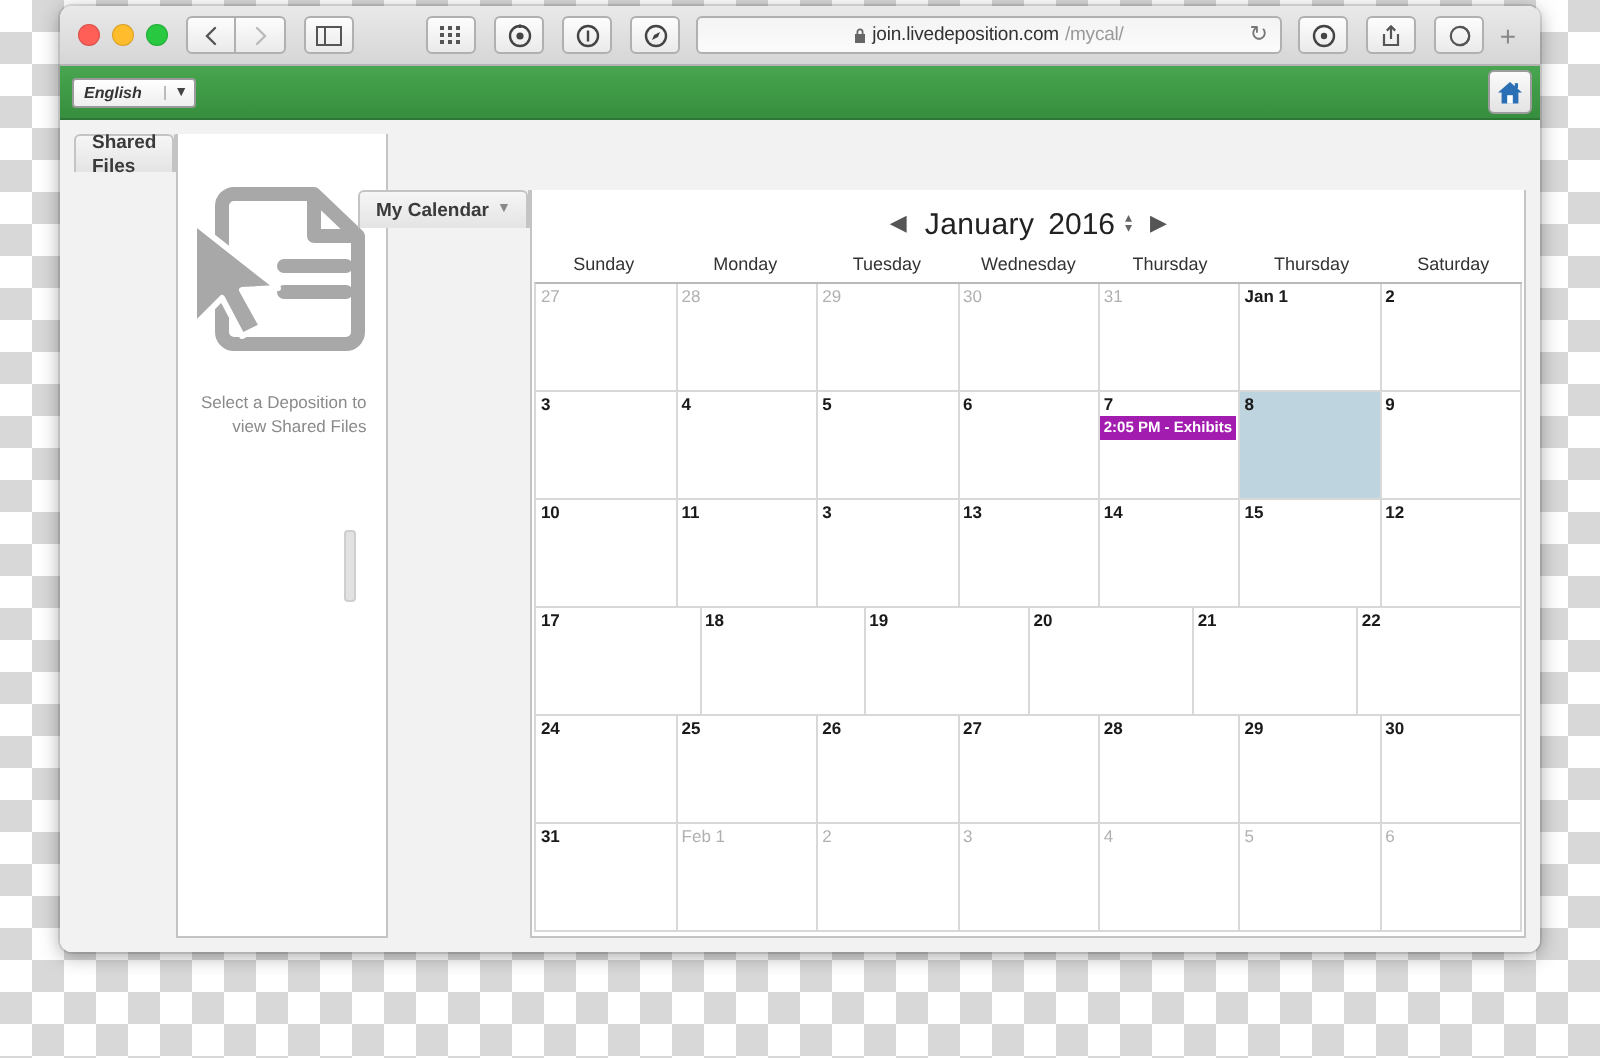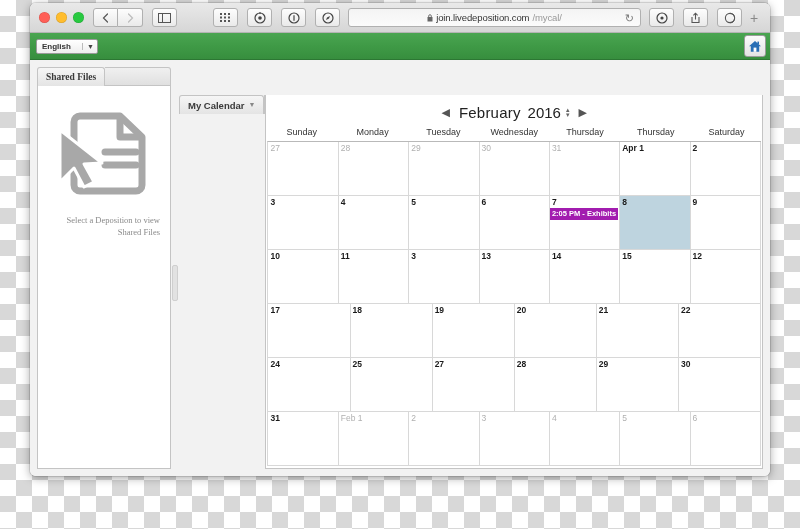--- a/index.html
+++ b/index.html
@@ -143,20 +143,21 @@
     border-radius: 2px;
     display: flex;
     align-items: center;
     font-size: 8px;
     font-weight: bold;
     color: #333;
     padding: 0 3px 0 5px;
     box-sizing: border-box;
     justify-content: space-between;
     gap: 6px;
+    font-style: italic;
   }
   #lang-select .caret {
     border-left: 1px solid #bbb;
     padding-left: 4px;
     font-size: 7px;
     color: #444;
   }
   #home-btn {
     width: 22px; height: 22px;
     background: linear-gradient(to bottom,#fbfbfb,#e3e3e3);
@@ -180,22 +181,21 @@
     box-sizing: border-box;
     gap: 0;
     overflow: hidden;
   }
 
   
   #sidebar {
     width: 134px;
     min-width: 134px;
     display: flex;
-    flex-direction: column;
-    font-family: Liberation Serif, serif;
+    flex-direction: row;
   }
   .panel-tabs {
     display: flex;
     height: 19px;
     align-items: flex-end;
   }
   .panel-tab {
     background: linear-gradient(to bottom,#f6f6f6,#e4e4e4);
     border: 1px solid #c4c4c4;
     border-bottom: none;
@@ -536,21 +536,21 @@
           <span>My Calendar</span>
           <span class="tri">▼</span>
         </div>
         <div class="tab-filler"></div>
       </div>
 
       <div id="cal-body">
 
         <div id="cal-nav">
           <span class="arrow">◀</span>
-          <span id="cal-month">February</span>
+          <span id="cal-month">January</span>
           <span id="cal-year">2016</span>
           <span id="year-stepper">
             <span>▴</span>
             <span>▾</span>
           </span>
           <span class="arrow">▶</span>
         </div>
 
         <div id="dow-row">
             <div class="dow">Sunday</div>
@@ -573,21 +573,21 @@
               <div class="day other">
                 <div class="daynum">29</div>
               </div>
               <div class="day other">
                 <div class="daynum">30</div>
               </div>
               <div class="day other">
                 <div class="daynum">31</div>
               </div>
               <div class="day">
-                <div class="daynum">Apr 1</div>
+                <div class="daynum">Jan 1</div>
               </div>
               <div class="day">
                 <div class="daynum">2</div>
               </div>
             </div>
             <div class="week">
               <div class="day">
                 <div class="daynum">3</div>
               </div>
               <div class="day">
@@ -654,20 +654,23 @@
               </div>
             </div>
             <div class="week">
               <div class="day">
                 <div class="daynum">24</div>
               </div>
               <div class="day">
                 <div class="daynum">25</div>
               </div>
               <div class="day">
+                <div class="daynum">26</div>
+              </div>
+              <div class="day">
                 <div class="daynum">27</div>
               </div>
               <div class="day">
                 <div class="daynum">28</div>
               </div>
               <div class="day">
                 <div class="daynum">29</div>
               </div>
               <div class="day">
                 <div class="daynum">30</div>

